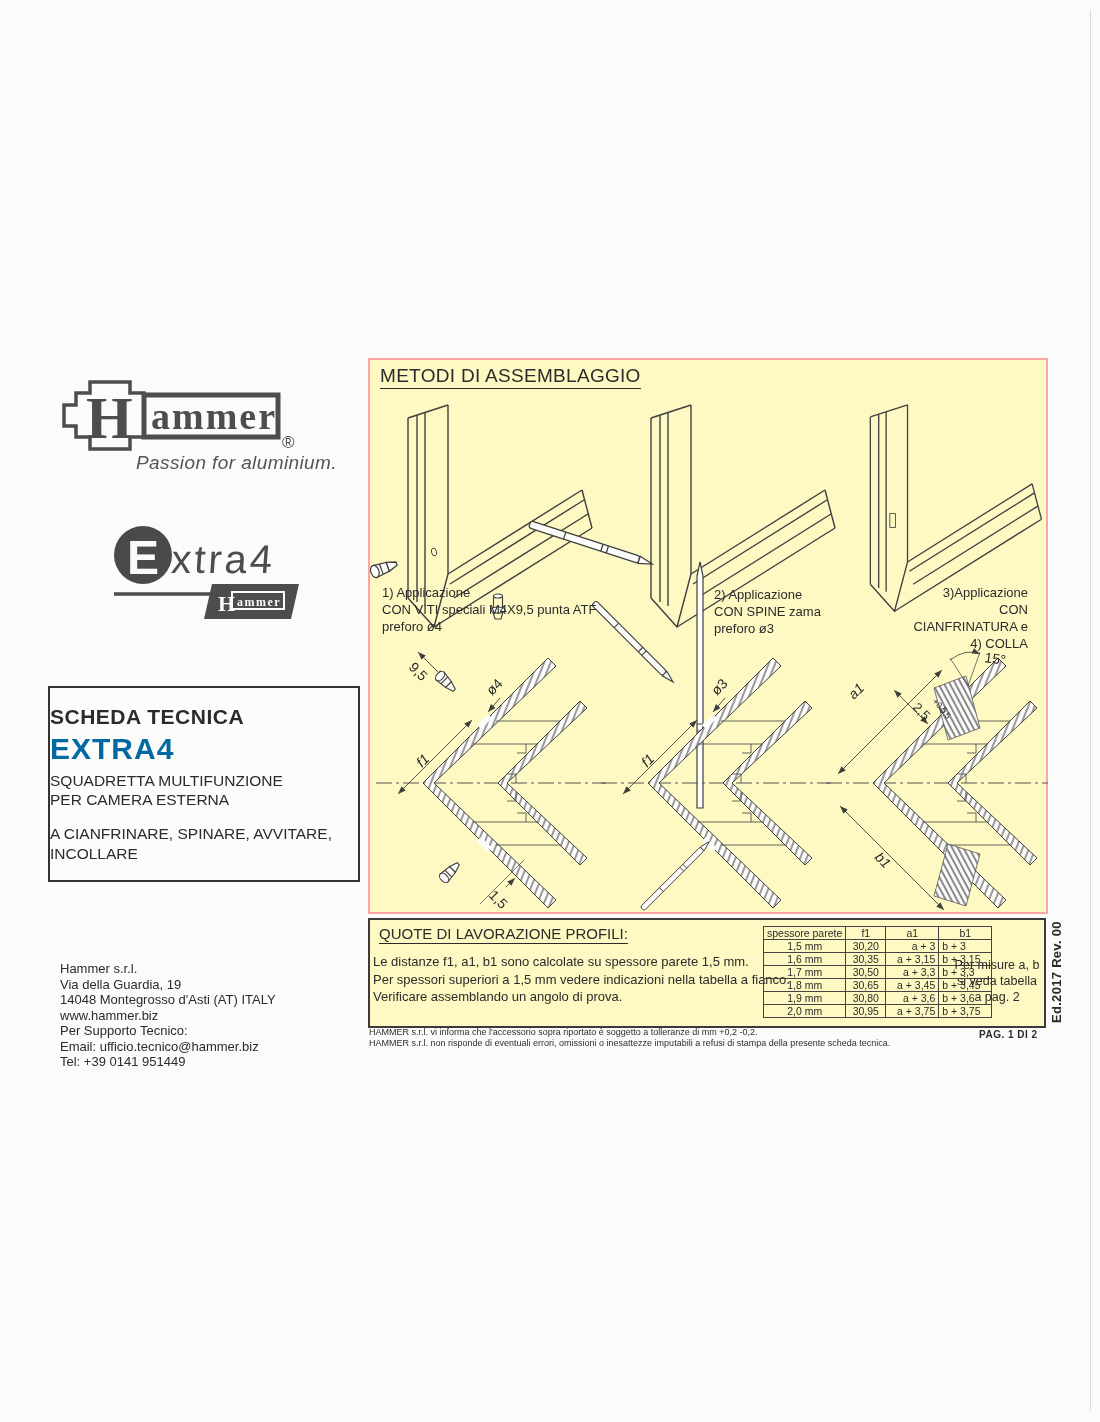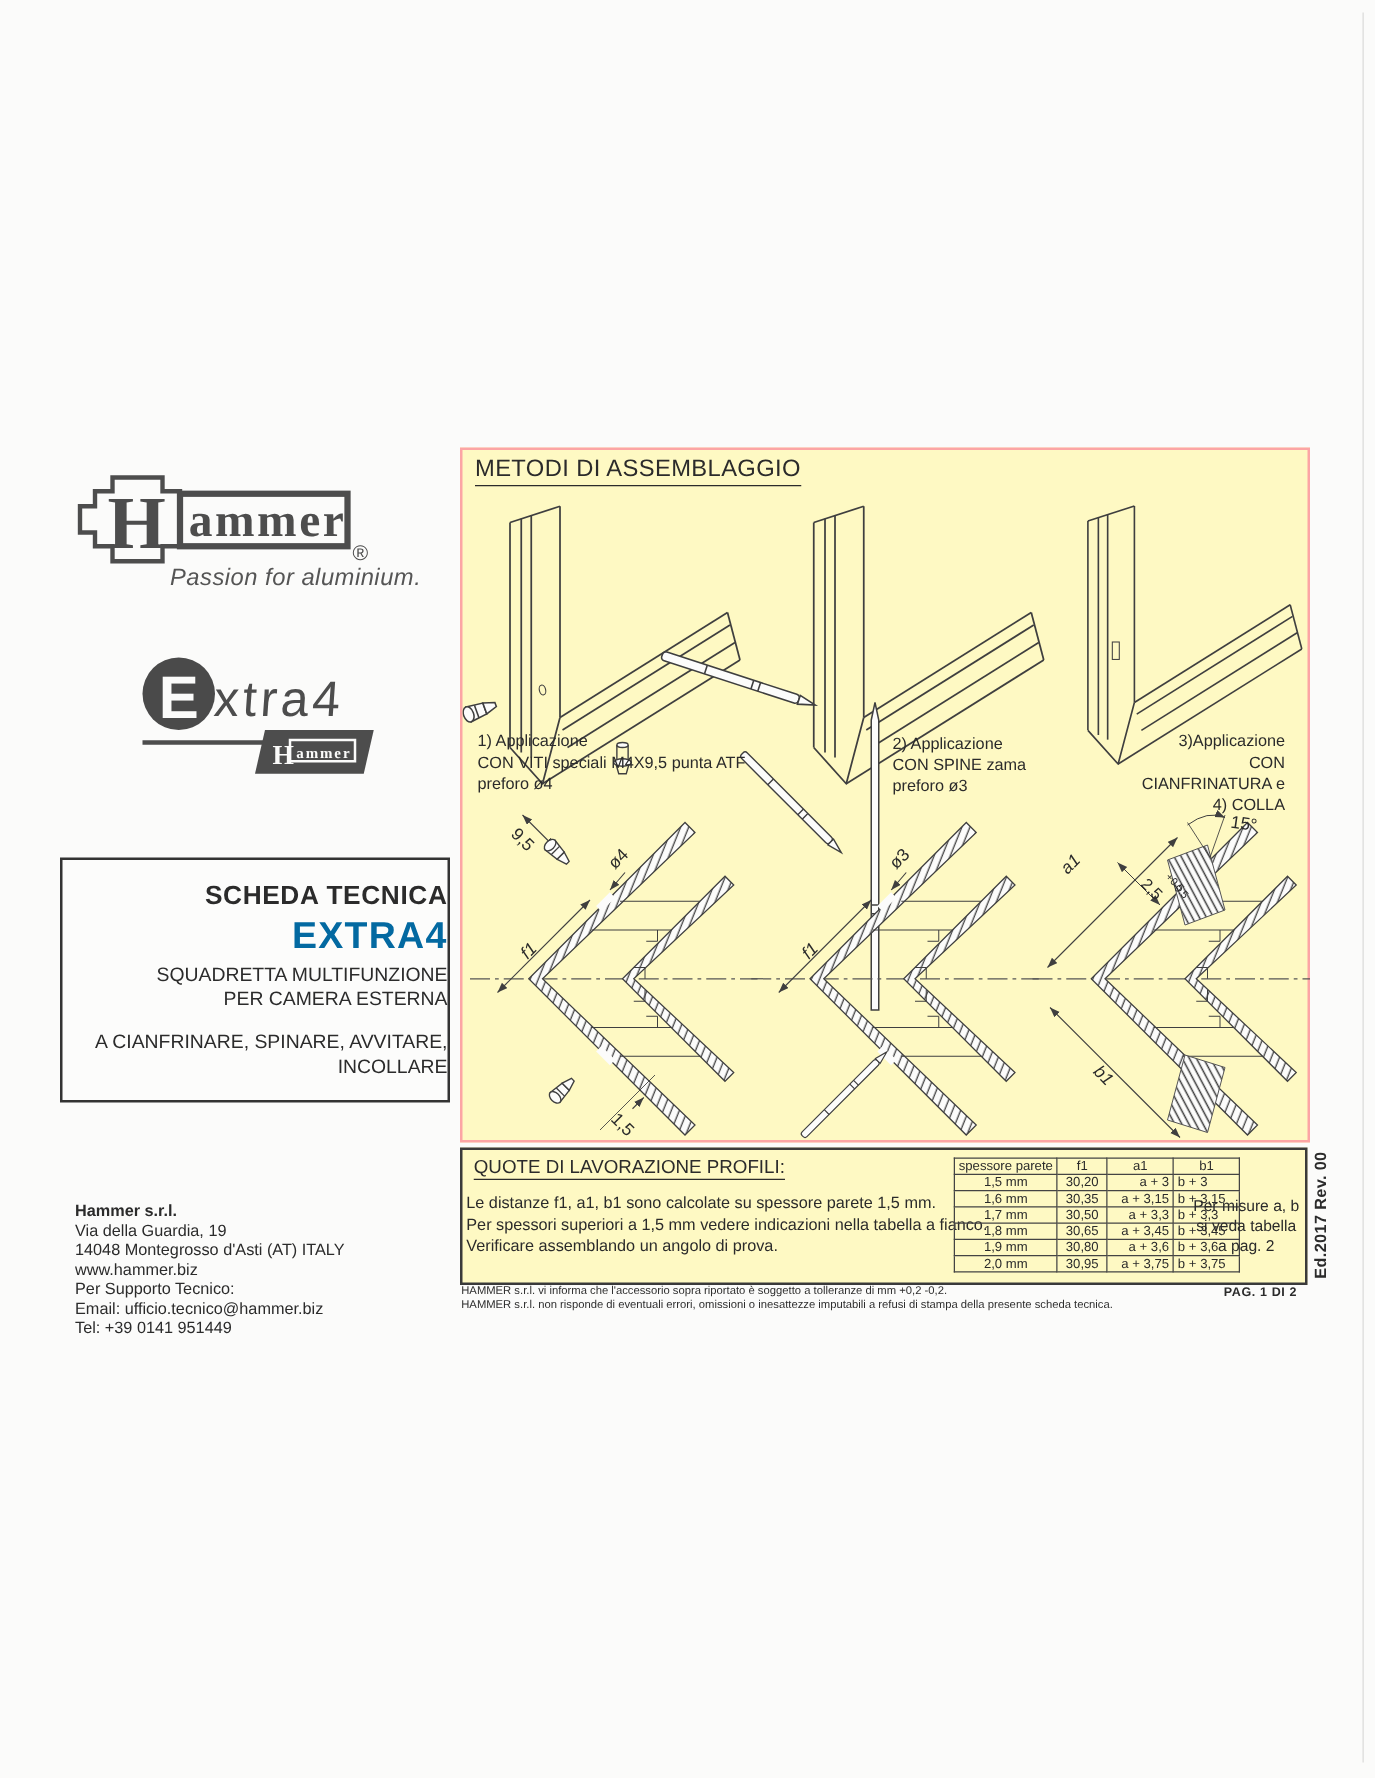--- a/index.html
+++ b/index.html
@@ -8,29 +8,29 @@
     background:#fbfbfa;color:#2b2b2b;
     font-family:"Liberation Sans",sans-serif;
     overflow:hidden;
   }
   .abs{position:absolute;}
 
   
   .tagline{left:136px;top:452px;font-size:19px;font-style:italic;color:#555;letter-spacing:.4px;}
   .scheda-box{
     left:48px;top:686px;width:308px;height:192px;
-    border:2px solid #333;background:#fcfcfb;text-align:right;
+    border:2px solid #333;background:#fcfcfb;text-align:left;
   }
   .s-title{font-size:21px;font-weight:bold;margin-top:17px;letter-spacing:.5px;}
   .s-prod{font-size:30px;font-weight:bold;margin-top:3px;letter-spacing:1px;color:#0369a1;}
   .s-sub{font-size:15.5px;margin-top:5px;line-height:19px;}
   .s-sub2{font-size:15.5px;line-height:19px;}
   .s-feat{font-size:15.5px;margin-top:15px;line-height:20px;}
   .address{left:60px;top:961px;font-size:13px;line-height:15.5px;}
-  .address .co{font-weight:bold;}
+  .address .co{font-weight:normal;}
 
   
   .main-box{
     left:368px;top:358px;width:676px;height:552px;
     border:2px solid #fca5a5;background:#fef9c3;
   }
   .mb-title{
     left:10px;top:5px;font-size:19px;letter-spacing:.3px;
     border-bottom:1.5px solid #2b2b2b;padding-bottom:1px;
   }

